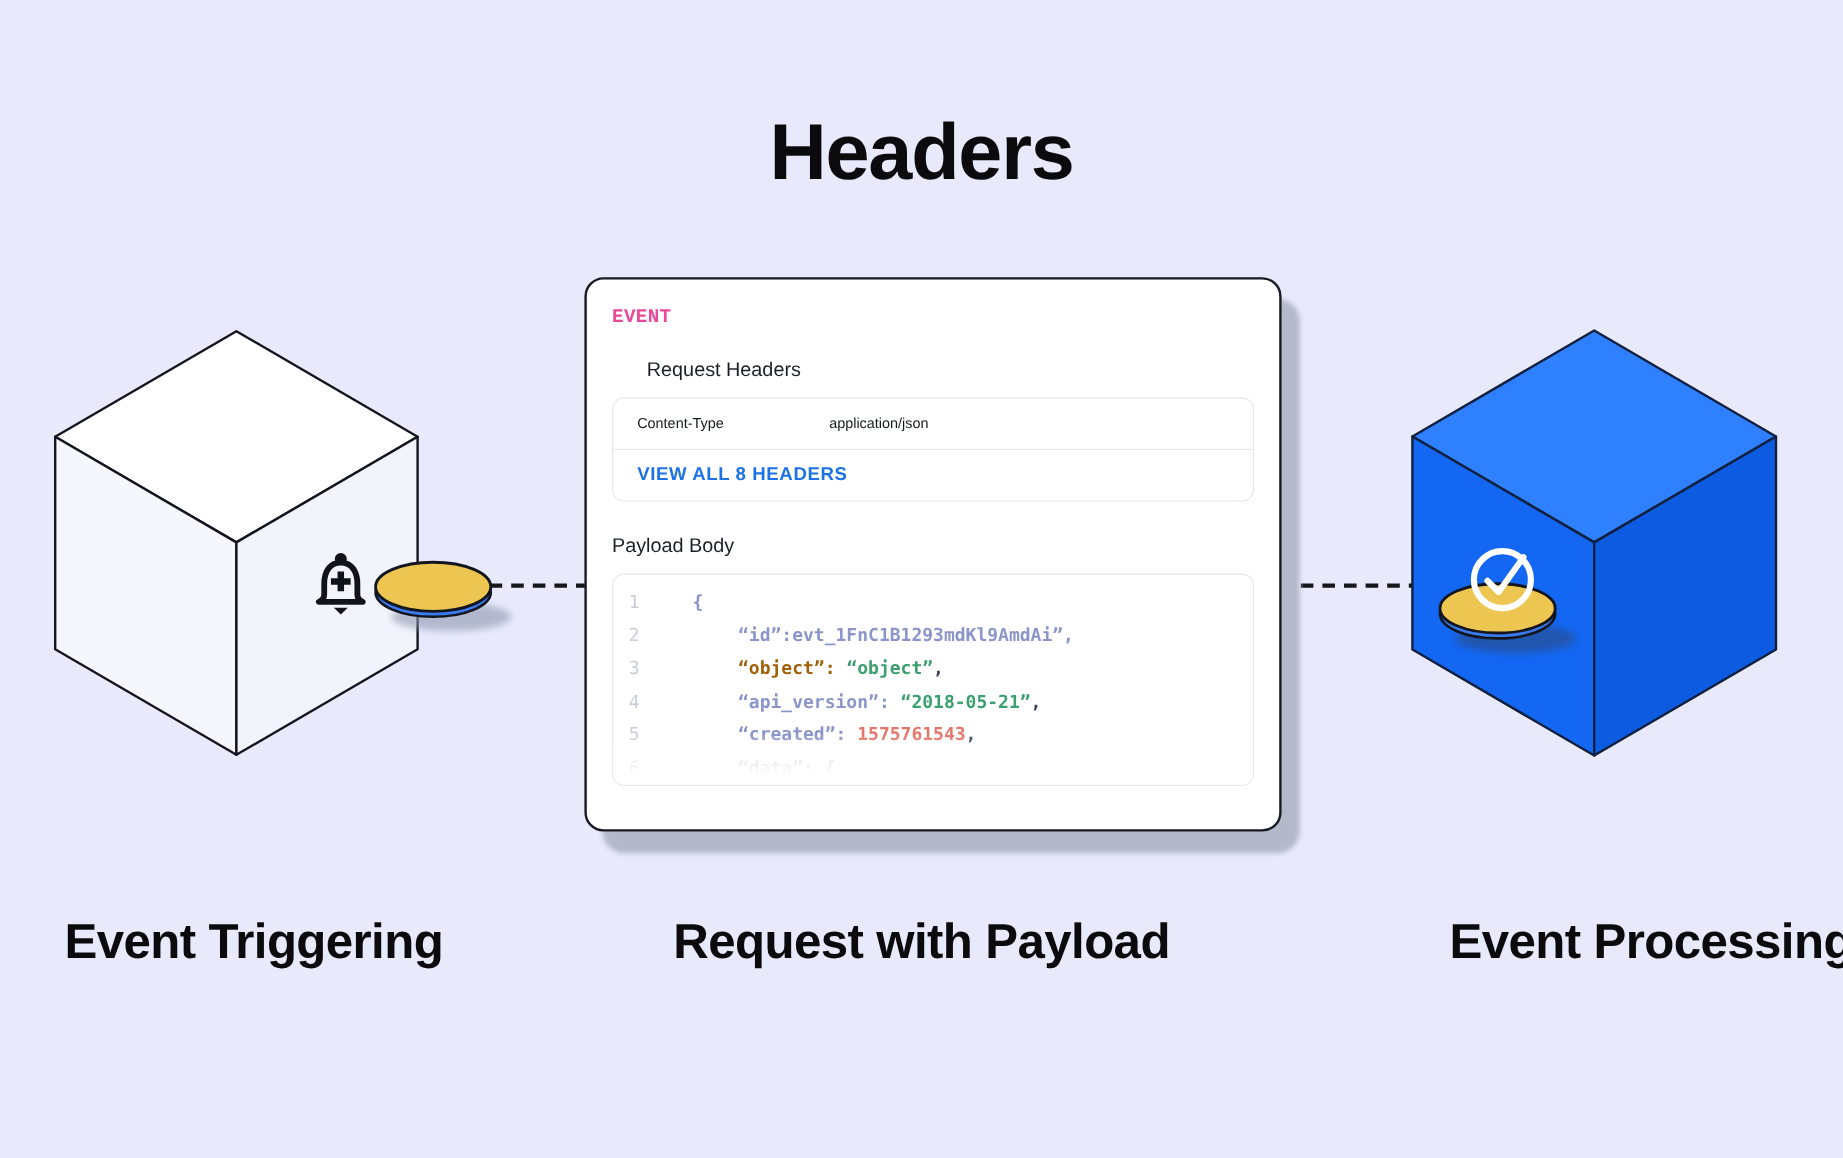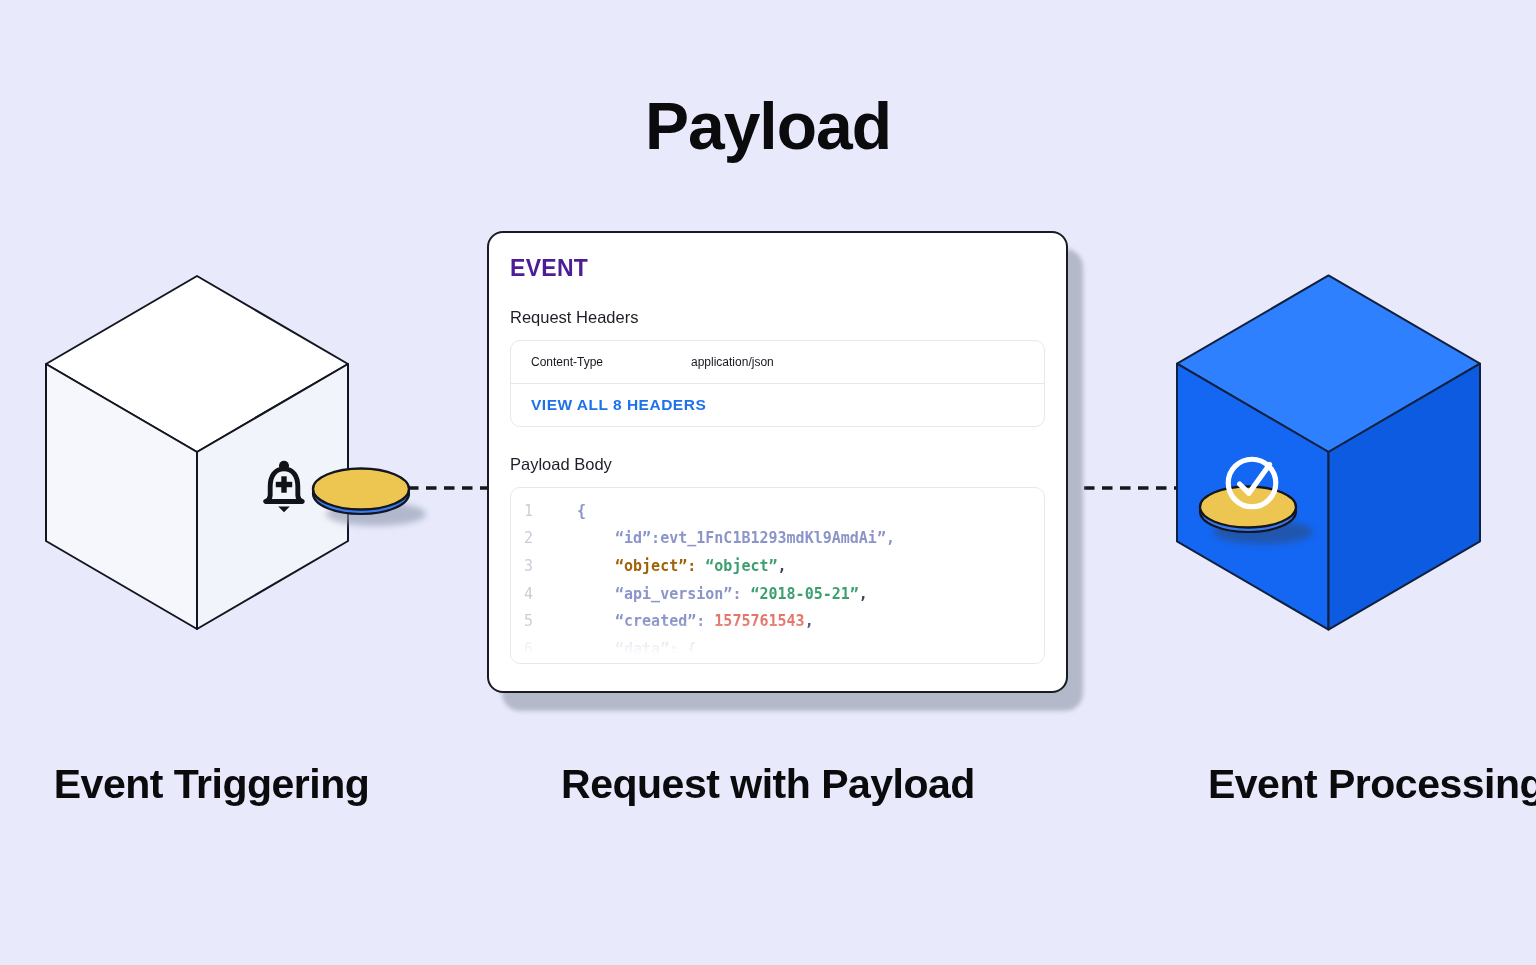--- a/index.html
+++ b/index.html
@@ -54,32 +54,33 @@
     position: absolute;
     left: 487px; top: 231px;
     width: 581px; height: 462px;
     background: #ffffff;
     border: 2.5px solid #181b23;
     border-radius: 16px;
     padding: 20px 21px;
     z-index: 7;
   }
   .card-title {
-    font-size: 23px;
+    font-size: 16px;
     font-weight: 800;
     letter-spacing: 0.3px;
-    color: #4c1d95;
+    color: #ec4899;
     margin-top: 2px;
+    font-family: Liberation Mono, monospace;
   }
   .section-label {
     font-size: 16.5px;
     font-weight: 500;
     color: #1c1f26;
   }
-  .lbl-headers { margin-top: 26px; }
+  .lbl-headers { margin-top: 26px; margin-left: 29px; }
   .lbl-body    { margin-top: 28px; }
 
   .box {
     border: 1.5px solid #e7e8ef;
     border-radius: 10px;
     margin-top: 13px;
     background: #ffffff;
   }
   .header-row {
     display: flex;
@@ -146,21 +147,21 @@
   }
   #label-left   { left: 0px;    width: 423px; }
   #label-middle { left: 552px;  width: 432px; }
   #label-right  { left: 1176px; width: 400px; }
 </style>
 </head>
 <body>
 
 <div class="canvas">
 
-  <h1 class="page-title">Payload</h1>
+  <h1 class="page-title">Headers</h1>
 
   <svg id="conn-left" class="connector" width="80" height="8">
     <line x1="0" y1="4" x2="80" y2="4" stroke="#15171c" stroke-width="3.6" stroke-dasharray="10.5 7.5"></line>
   </svg>
   <svg id="conn-right" class="connector" width="112" height="8">
     <line x1="0" y1="4" x2="112" y2="4" stroke="#15171c" stroke-width="3.6" stroke-dasharray="10.5 7.5"></line>
   </svg>
 
   <div class="cube cube-left">
     <svg width="306" height="357" viewBox="0 0 306 357">

